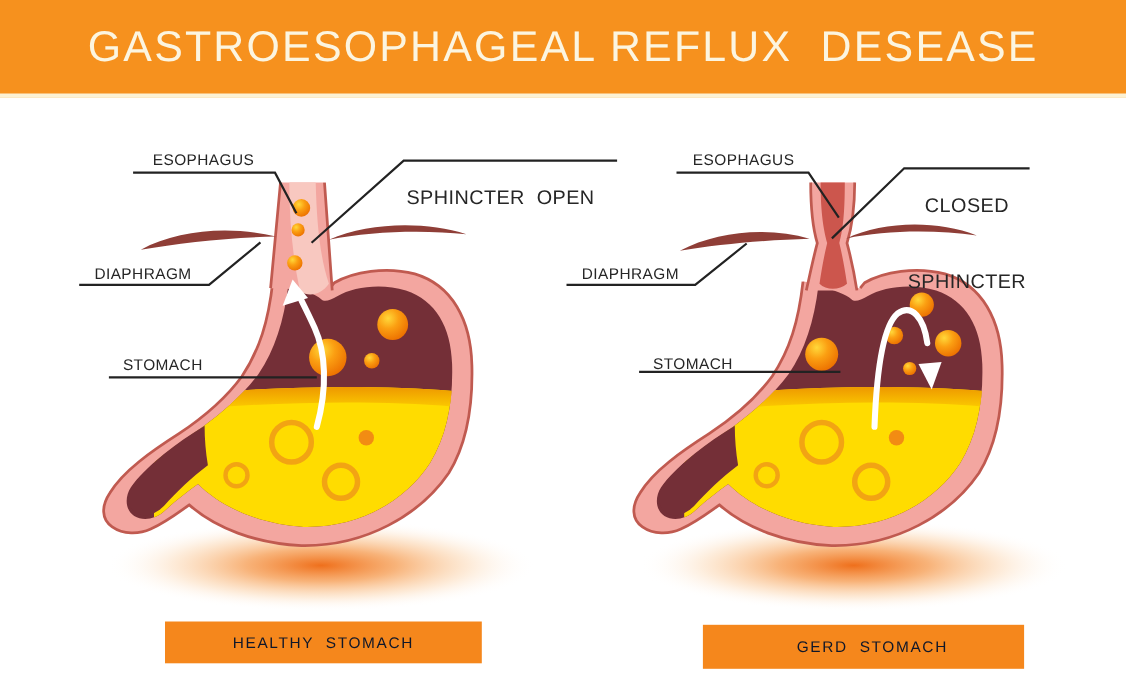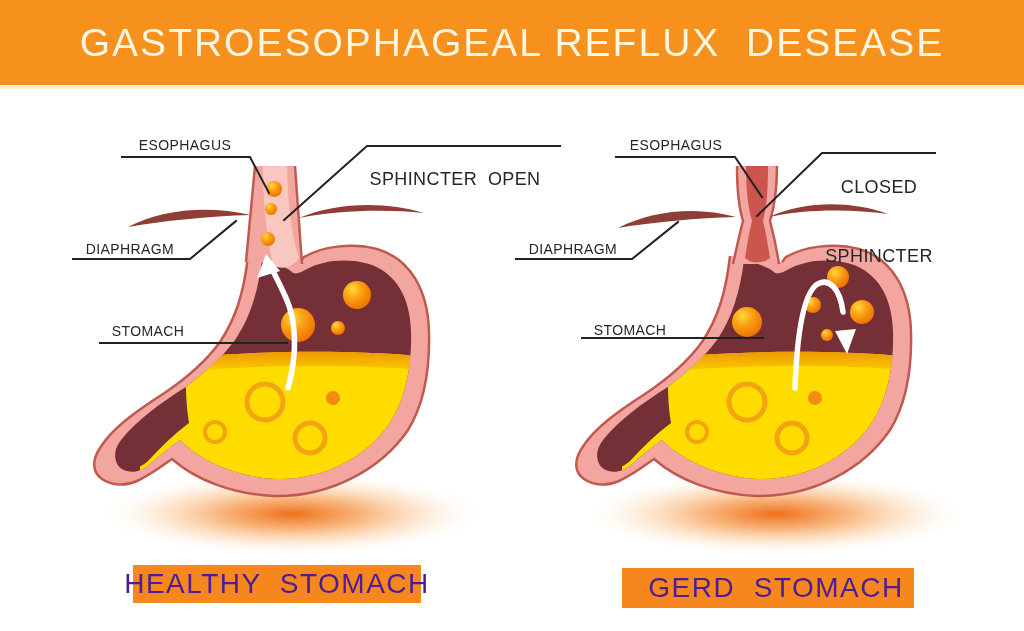--- a/index.html
+++ b/index.html
@@ -18,22 +18,22 @@
   .lbl.small{font-size:18px;line-height:23px;}
   #lbl-eso-l{left:120px;top:134px;width:130px;}
   #lbl-sph-l{left:348px;top:122px;width:214px;}
   #lbl-dia-l{left:70px; top:238px;width:120px;}
   #lbl-sto-l{left:100px;top:320px;width:96px;}
   #lbl-eso-r{left:614px;top:134px;width:124px;}
   #lbl-sph-r{left:820px;top:130px;width:118px;}
   #lbl-dia-r{left:513px;top:238px;width:120px;}
   #lbl-sto-r{left:582px;top:319px;width:96px;}
   
-  .caption{position:absolute;background:#F5871C;color:#4c1d95;display:flex;align-items:center;
-           justify-content:center;font-size:28px;letter-spacing:1.5px;white-space:pre;z-index:5;}
+  .caption{position:absolute;background:#F5871C;color:#0f172a;display:flex;align-items:center;
+           justify-content:center;font-size:14px;letter-spacing:1.5px;white-space:pre;z-index:5;margin-left:17px;}
   #capL{left:133px;top:565px;width:288px;height:38px;}
   #capR{left:622px;top:568px;width:276px;height:40px;padding-left:16px;}
 </style>
 </head>
 <body>
 
 <div class="stage">
 
   <header class="banner">
     <h1>GASTROESOPHAGEAL REFLUX  DESEASE</h1>

